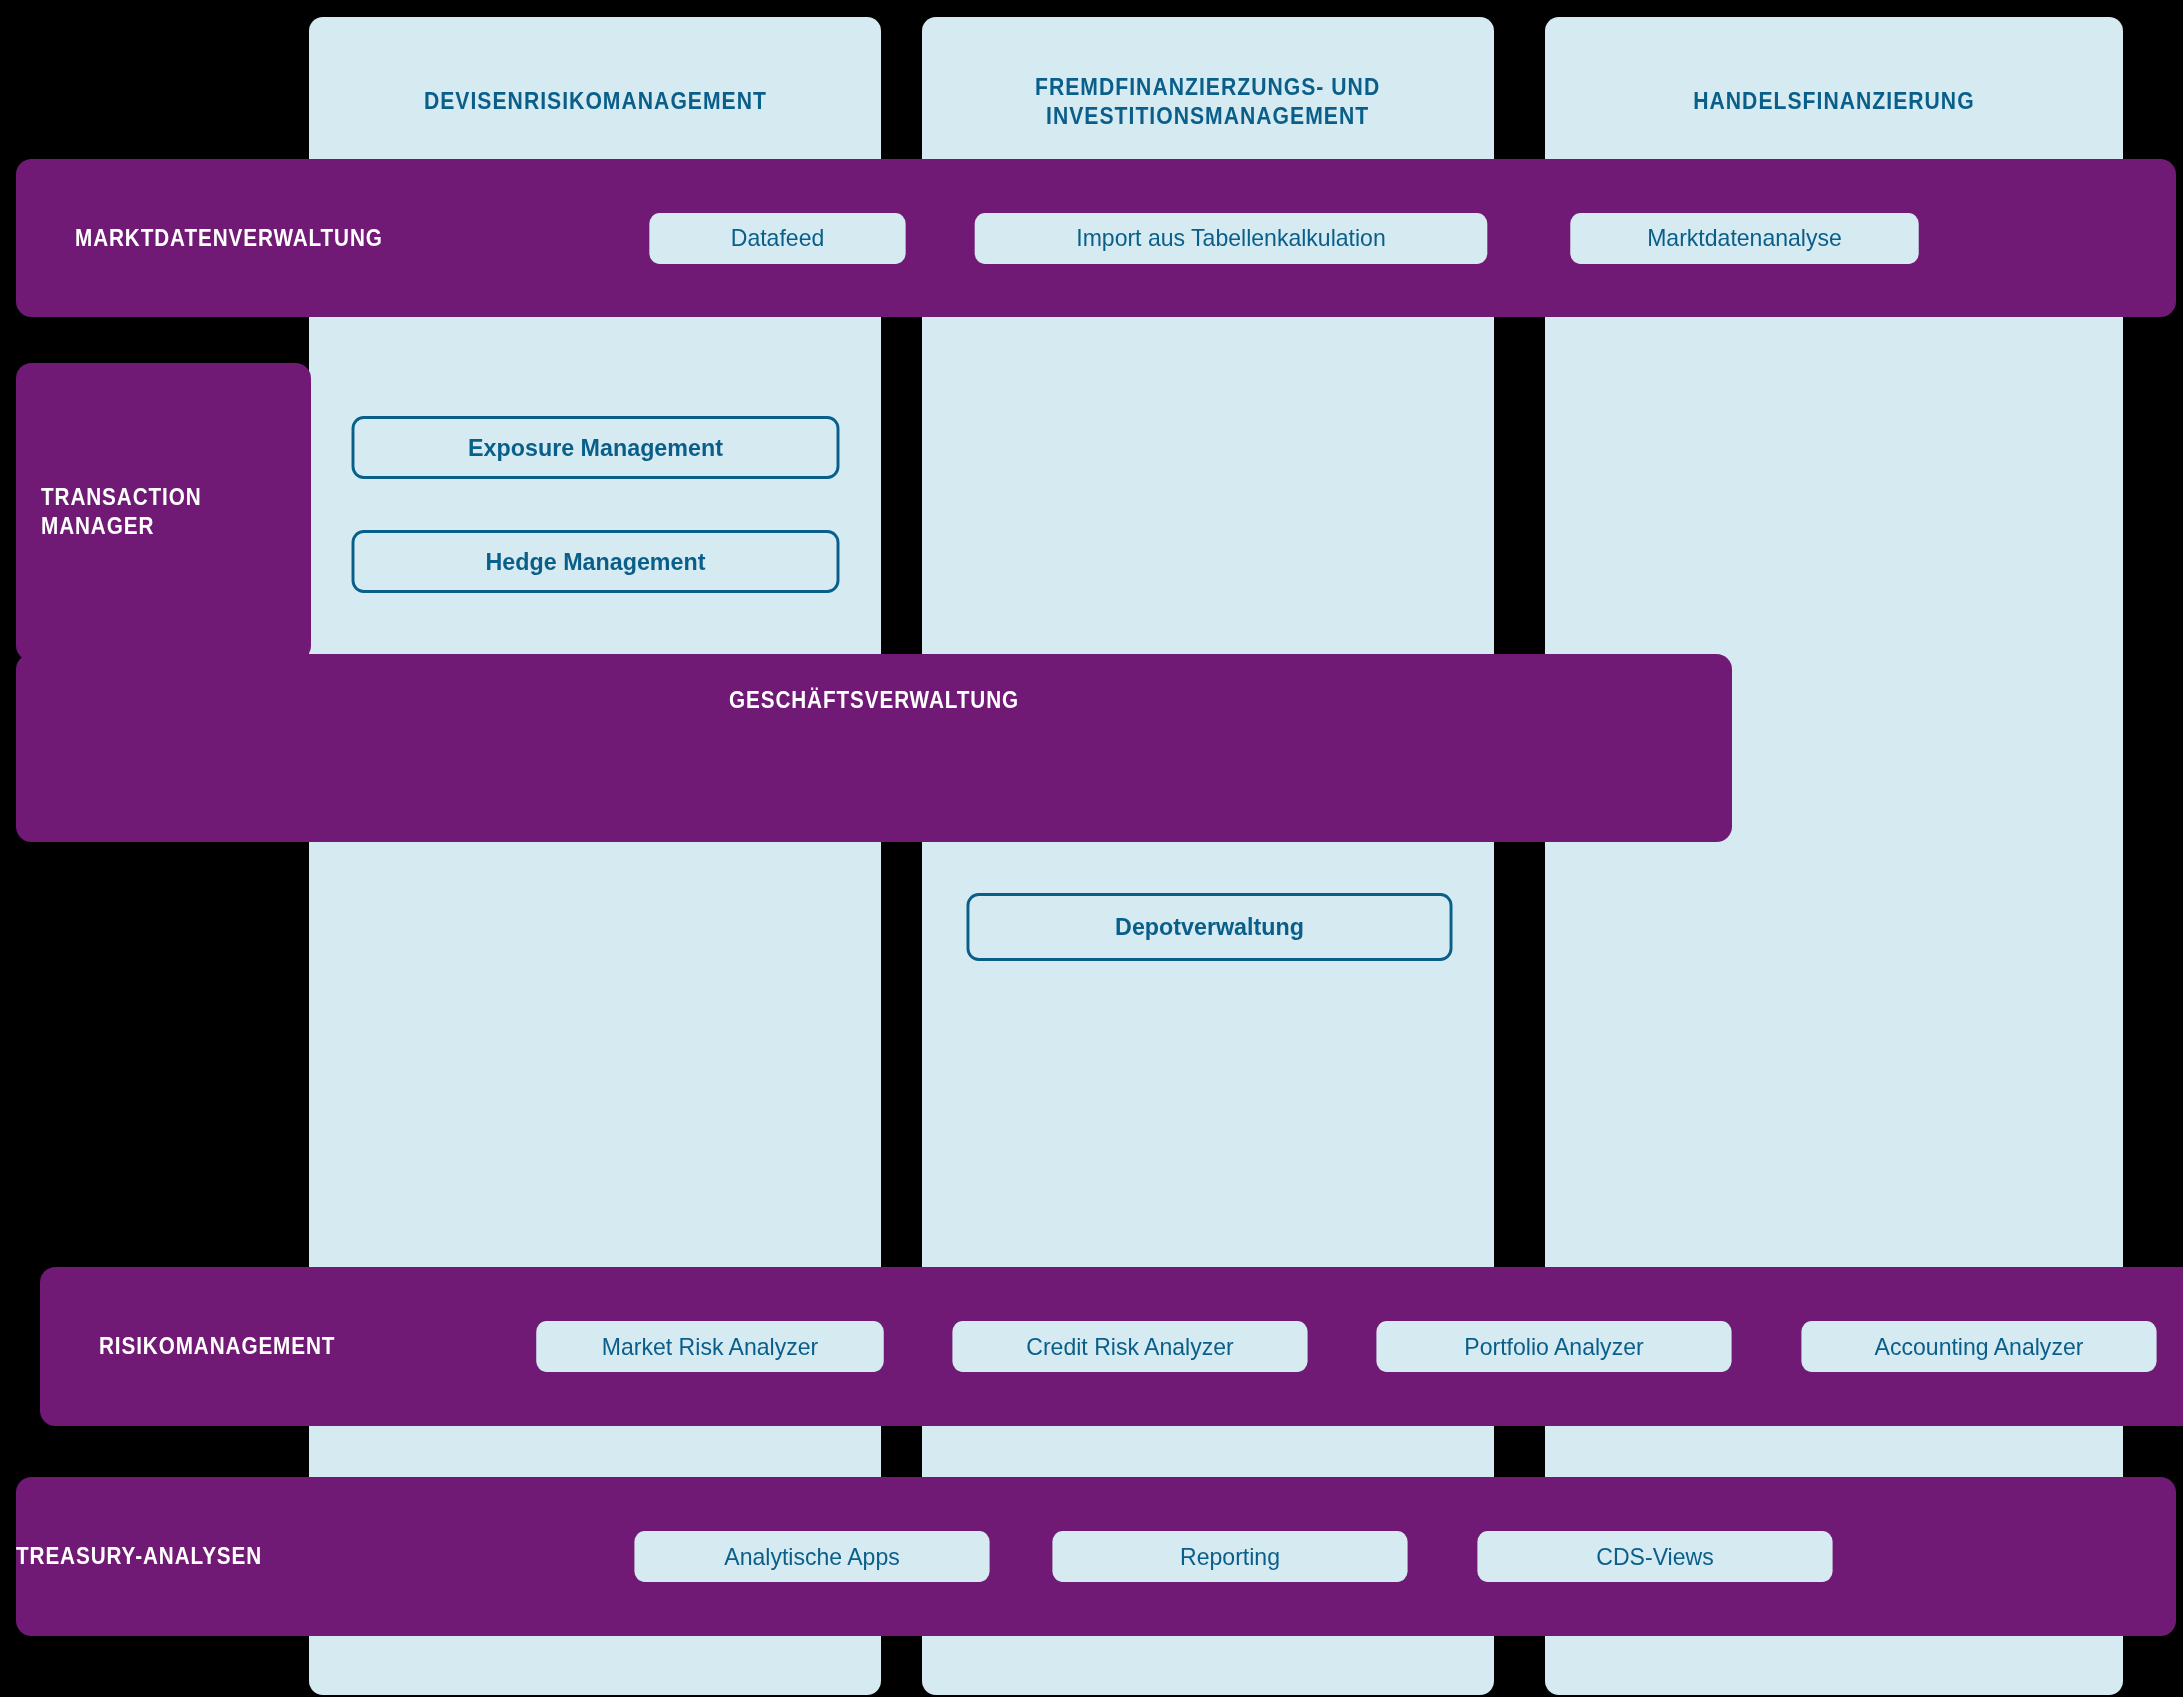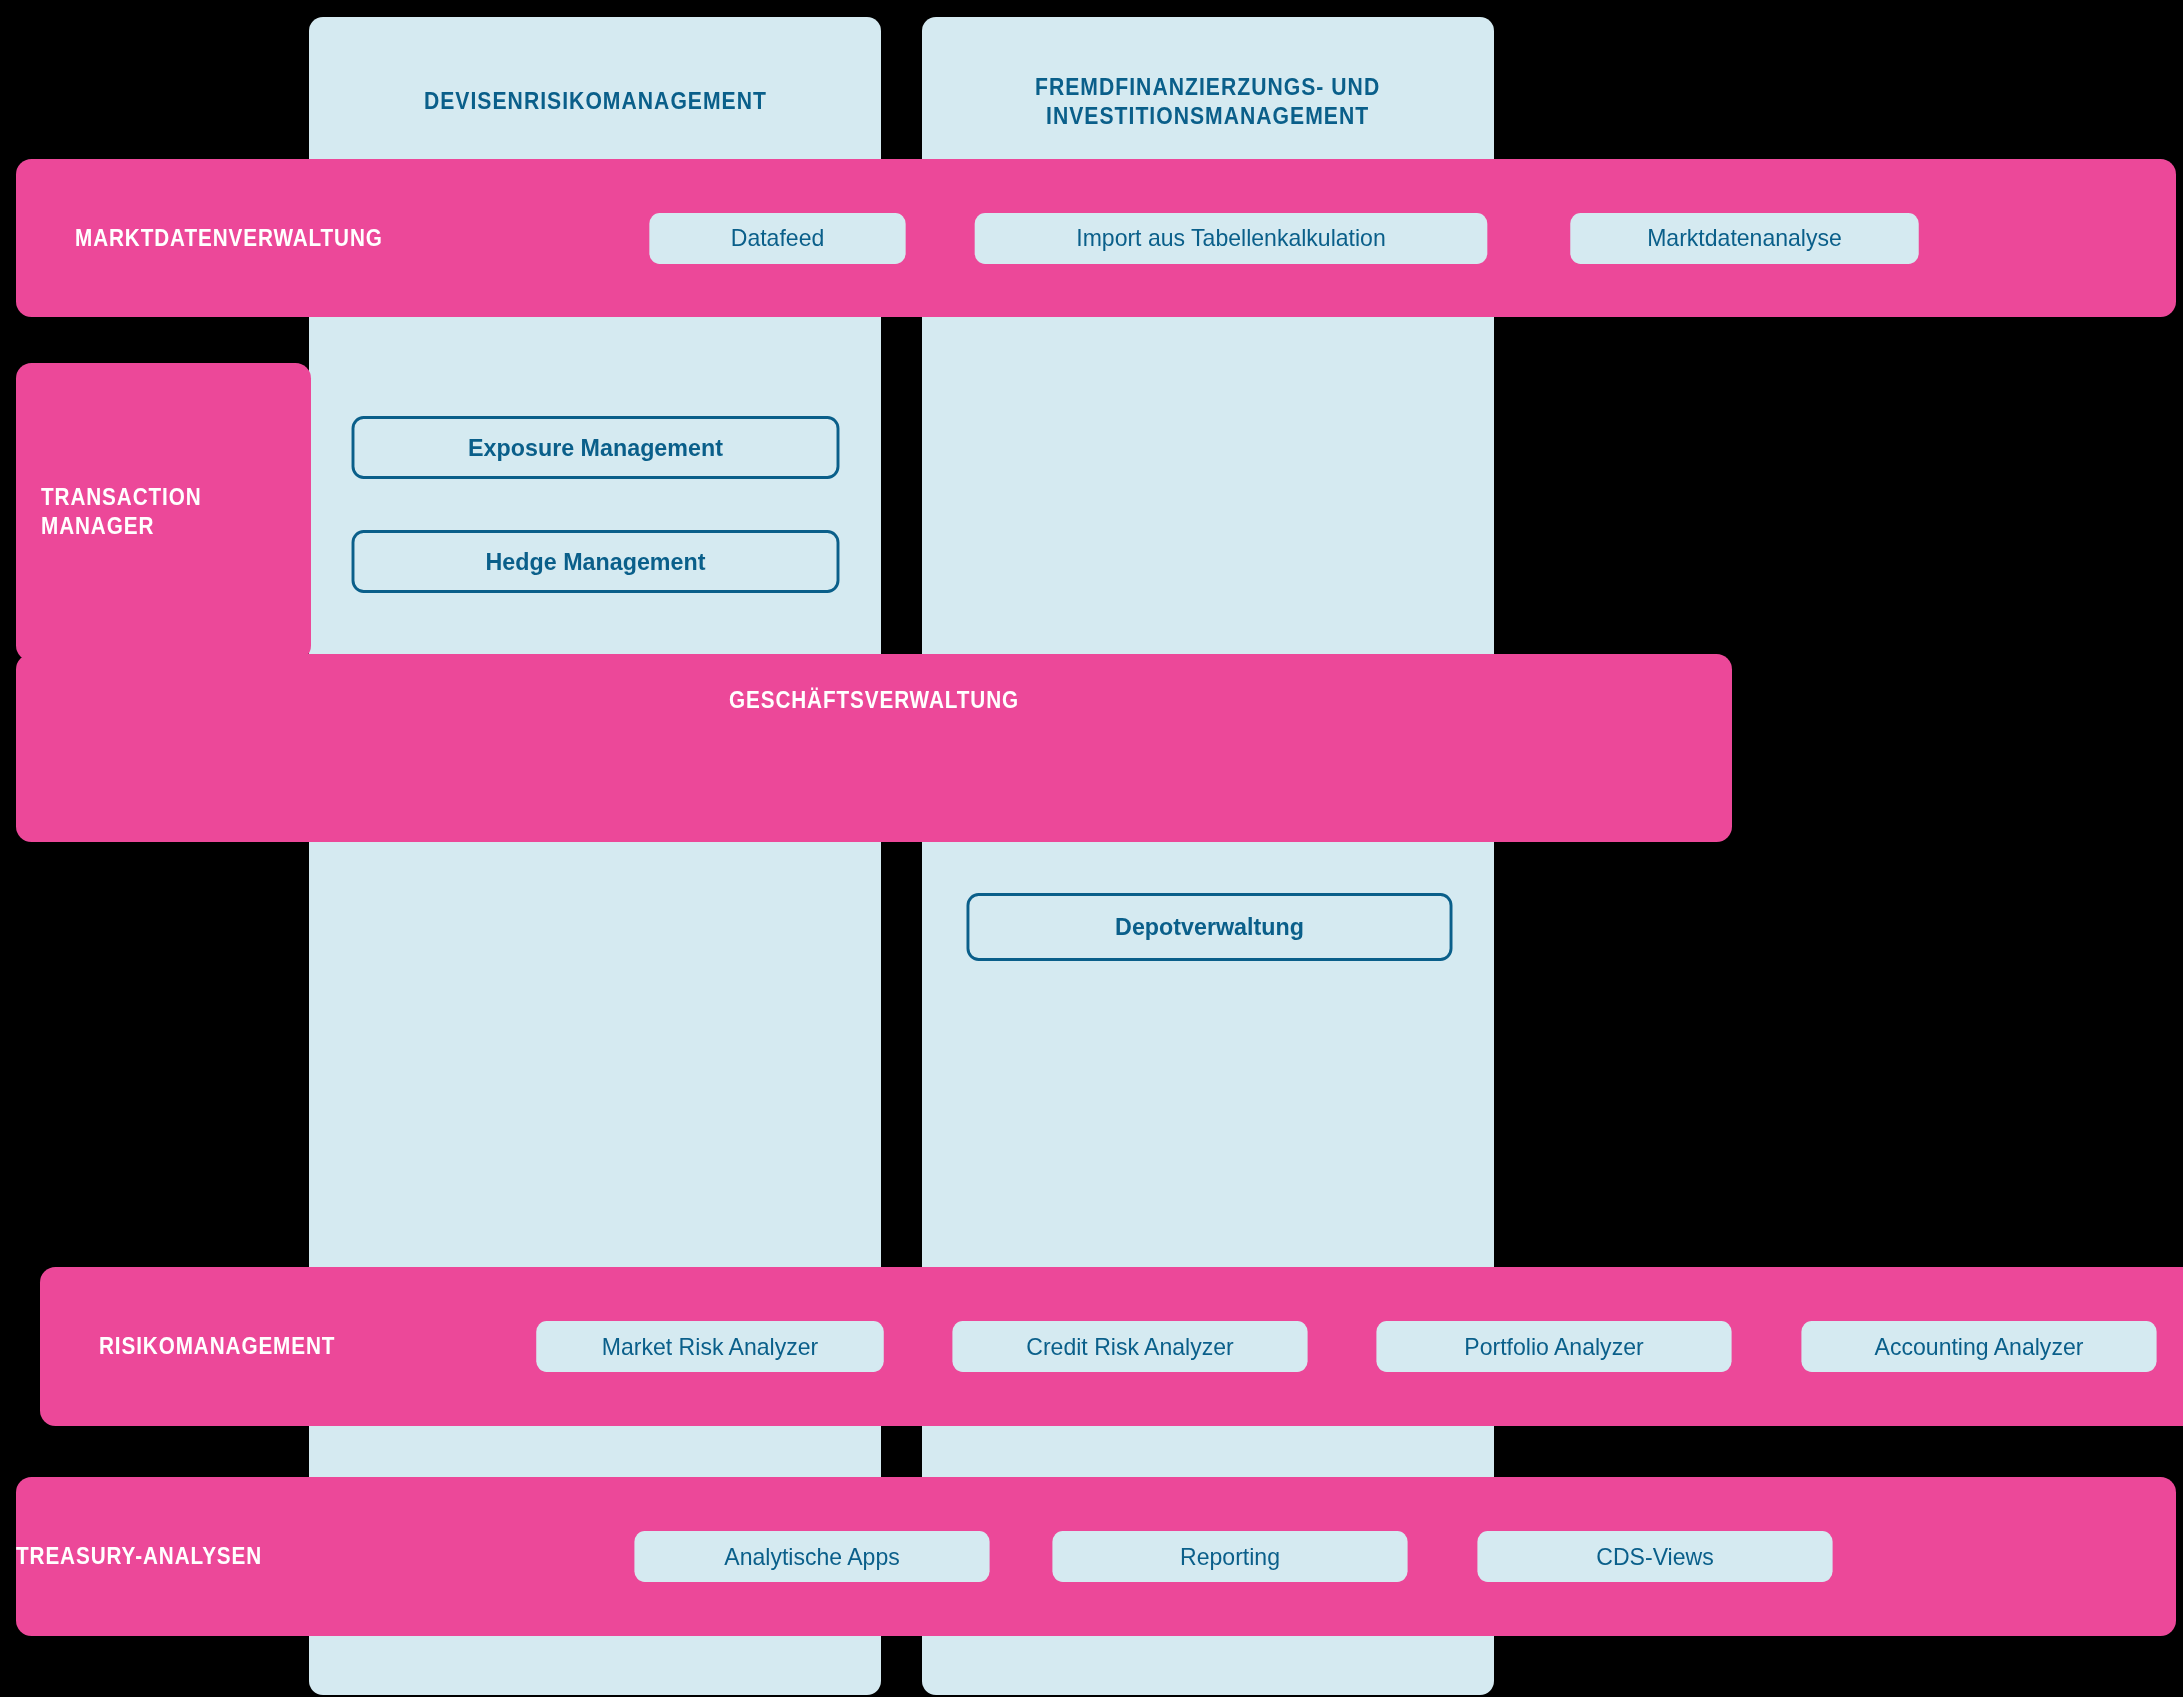--- a/index.html
+++ b/index.html
@@ -30,21 +30,21 @@
     letter-spacing:1.1px;
     line-height:1.28;
     transform:scaleX(.92);
     transform-origin:center;
     white-space:pre-line;
   }
 
   
   .band{
     position:absolute;
-    background:#ec4899;
+    background:#701a75;
     border-radius:15.5px;
     display:flex;
     align-items:center;
     box-sizing:border-box;
   }
   .band-title{
     color:#ffffff;
     font-weight:bold;
     font-size:23px;
     letter-spacing:1px;
@@ -113,20 +113,25 @@
     </div>
   </div>
 
   <div class="col" style="left:922px;top:17px;width:572px;height:1678px;">
     <div class="col-head">
       <span>FREMDFINANZIERZUNGS- UND
 INVESTITIONSMANAGEMENT</span>
     </div>
   </div>
 
+  <div class="col" style="left:1545px;top:17px;width:578px;height:1678px;">
+    <div class="col-head">
+      <span>HANDELSFINANZIERUNG</span>
+    </div>
+  </div>
 
   <div class="band" style="left:15.5px;top:159px;width:2160px;height:158px;padding-left:59px;">
     <div class="band-title" style="width:557px;">MARKTDATENVERWALTUNG</div>
     <div class="pill" style="position:absolute;left:628px;top:calc(50% - 25.5px);width:267px;">Datafeed</div>
     <div class="pill" style="position:absolute;left:948px;top:calc(50% - 25.5px);width:534px;">Import aus Tabellenkalkulation</div>
     <div class="pill" style="position:absolute;left:1547px;top:calc(50% - 25.5px);width:363px;">Marktdatenanalyse</div>
   </div>
 
   <div class="band" style="left:15.5px;top:363px;width:295px;height:298px;padding-left:25px;">
     <div class="band-title">TRANSACTION

